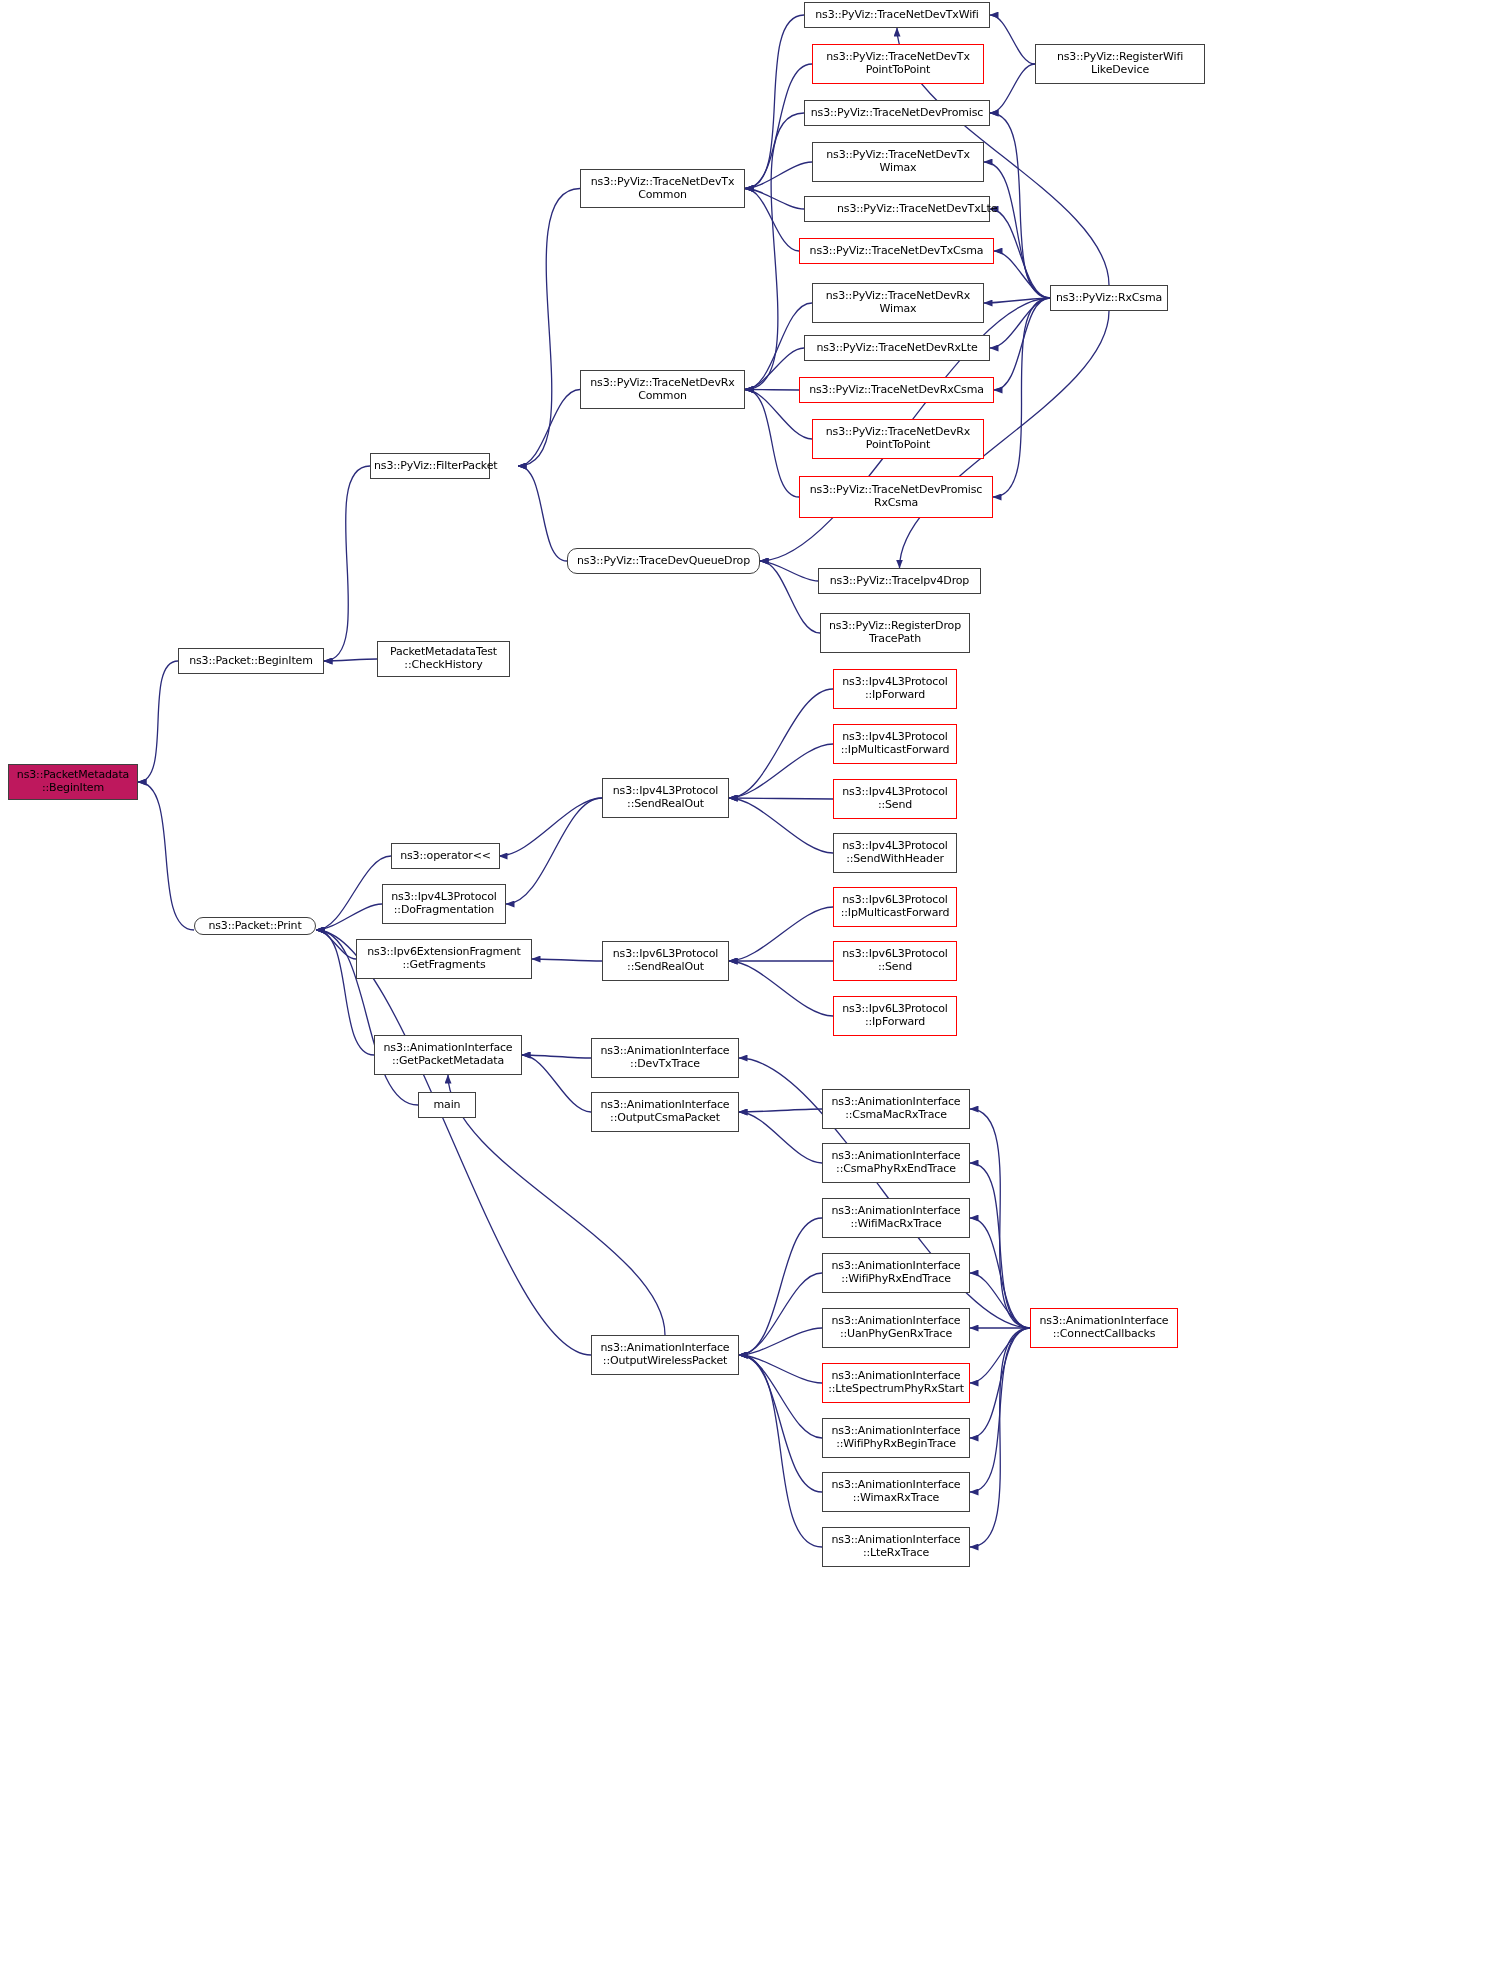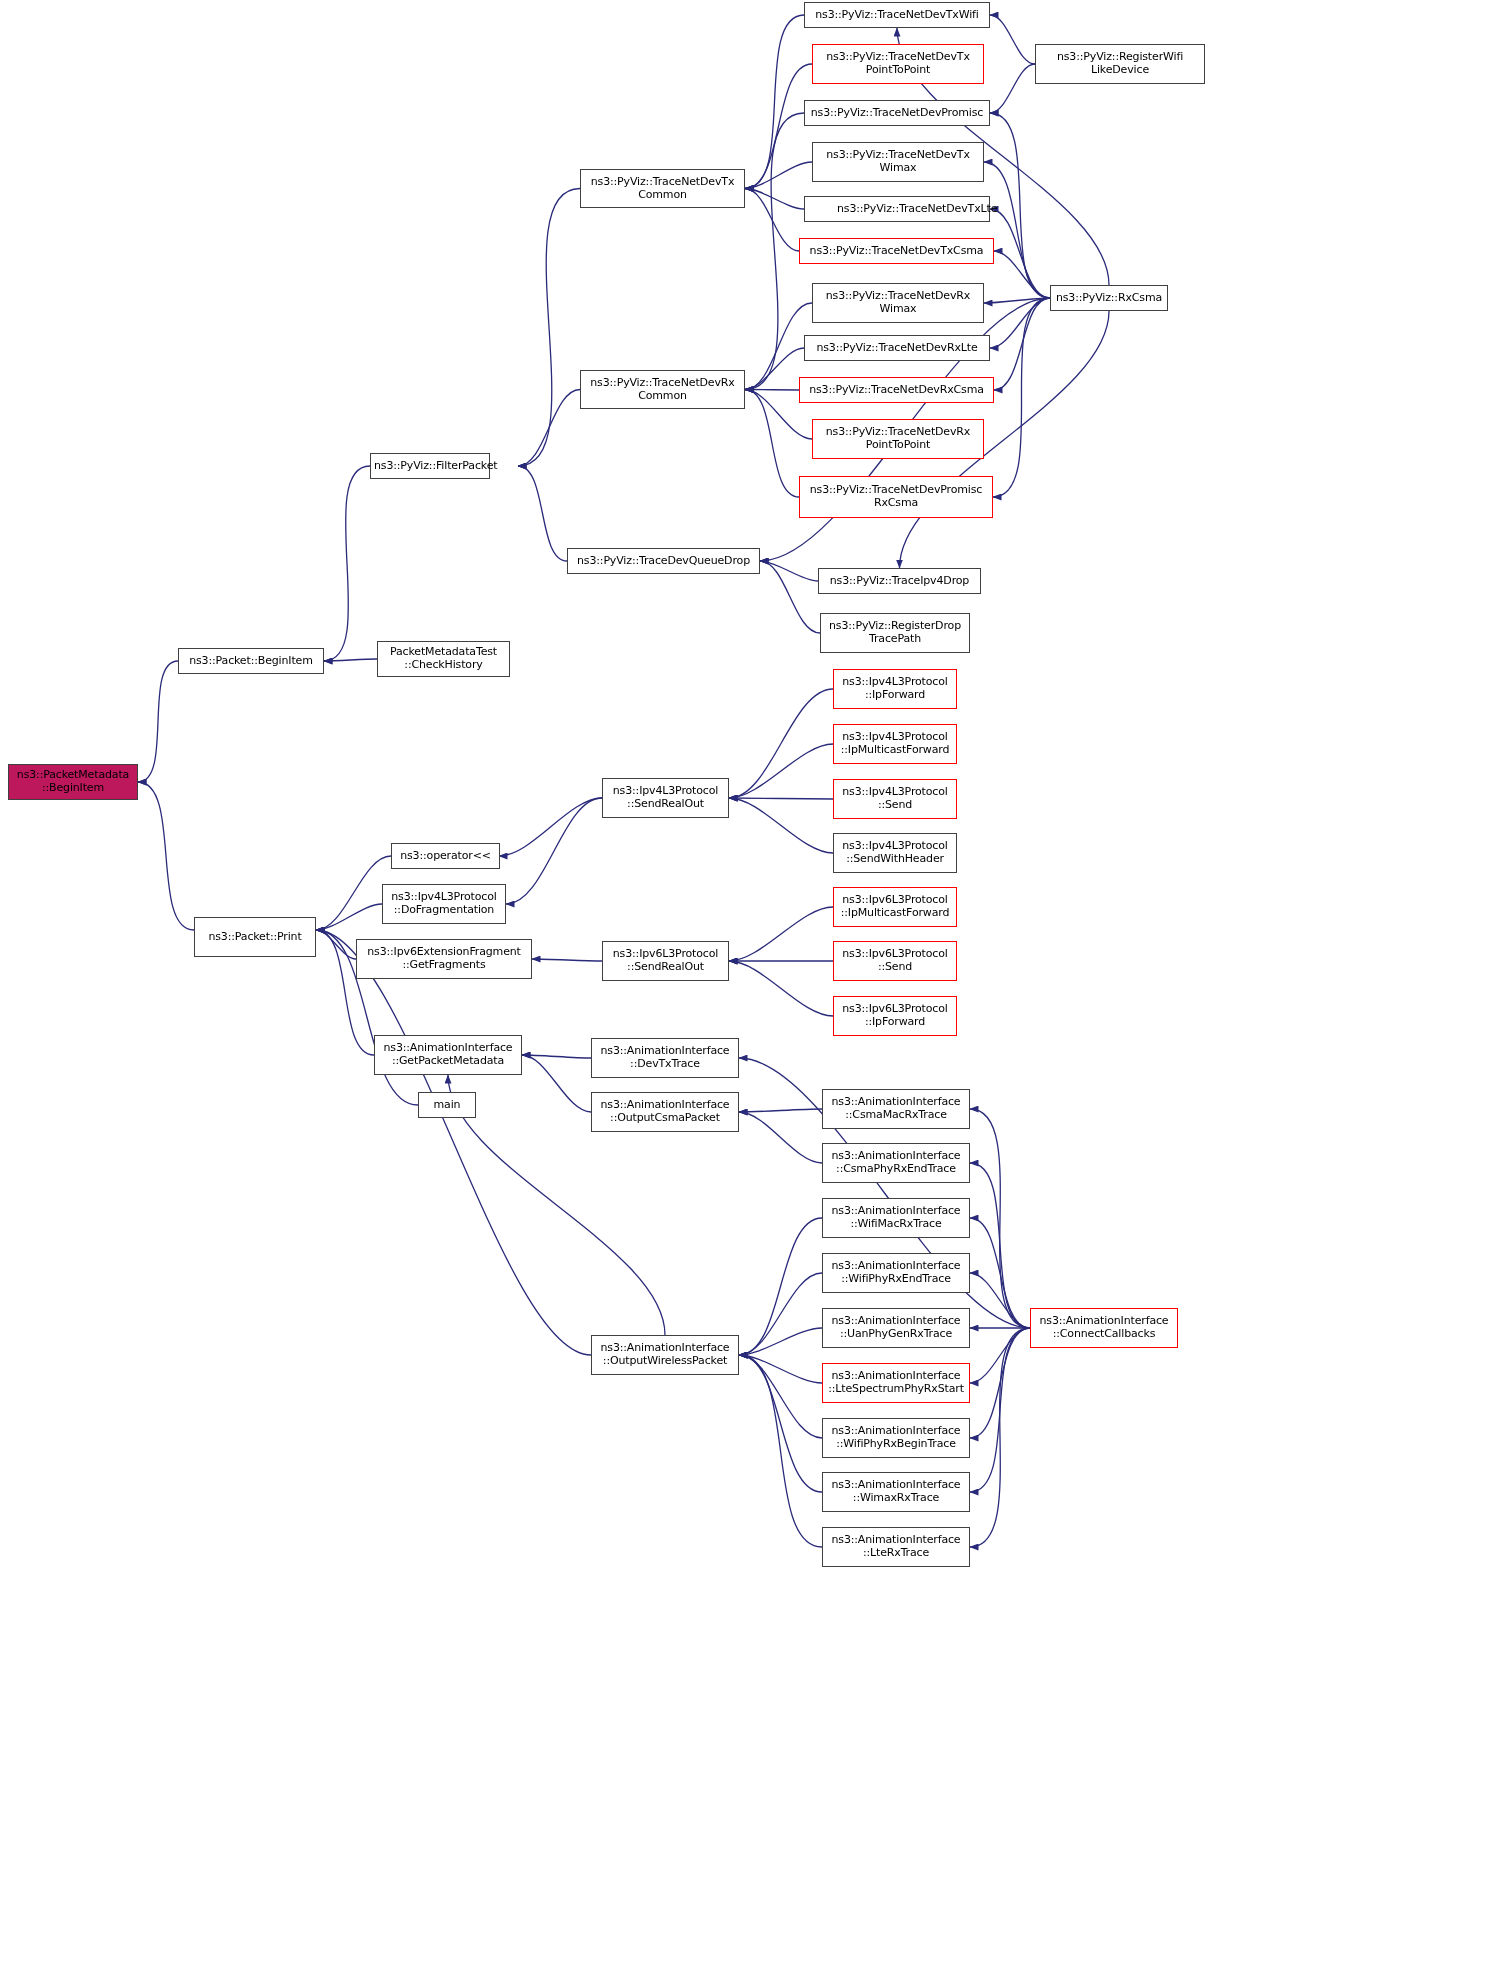--- a/index.html
+++ b/index.html
@@ -138,21 +138,21 @@
       <div class="node root" style="left: 8px; top: 764px; width: 130px; height: 36px;"><span>ns3::PacketMetadata
 ::BeginItem</span></div>
       <div class="node" style="left: 178px; top: 648px; width: 146px; height: 26px;"><span>ns3::Packet::BeginItem</span></div>
       <div class="node" style="left: 377px; top: 641px; width: 133px; height: 36px;"><span>PacketMetadataTest
 ::CheckHistory</span></div>
       <div class="node" style="left: 370px; top: 453px; width: 120px; height: 26px;"><span>ns3::PyViz::FilterPacket</span></div>
       <div class="node" style="left: 580px; top: 169px; width: 165px; height: 39px;"><span>ns3::PyViz::TraceNetDevTx
 Common</span></div>
       <div class="node" style="left: 580px; top: 370px; width: 165px; height: 39px;"><span>ns3::PyViz::TraceNetDevRx
 Common</span></div>
-      <div class="node" style="left: 567px; top: 548px; width: 193px; height: 26px;"><span>ns3::PyViz::TraceDevQueueDrop</span></div>
+      <div class="node" style="left: 567px; top: 548px; width: 193px; height: 26px; border-radius: 10px;"><span>ns3::PyViz::TraceDevQueueDrop</span></div>
       <div class="node" style="left: 804px; top: 2px; width: 186px; height: 26px;"><span>ns3::PyViz::TraceNetDevTxWifi</span></div>
       <div class="node red" style="left: 812px; top: 44px; width: 172px; height: 40px;"><span>ns3::PyViz::TraceNetDevTx
 PointToPoint</span></div>
       <div class="node" style="left: 804px; top: 100px; width: 186px; height: 26px;"><span>ns3::PyViz::TraceNetDevPromisc</span></div>
       <div class="node" style="left: 812px; top: 142px; width: 172px; height: 40px;"><span>ns3::PyViz::TraceNetDevTx
 Wimax</span></div>
       <div class="node" style="left: 804px; top: 196px; width: 186px; height: 26px; padding-left: 32px;"><span>ns3::PyViz::TraceNetDevTxLte</span></div>
       <div class="node red" style="left: 799px; top: 238px; width: 195px; height: 26px;"><span>ns3::PyViz::TraceNetDevTxCsma</span></div>
       <div class="node" style="left: 812px; top: 283px; width: 172px; height: 40px;"><span>ns3::PyViz::TraceNetDevRx
 Wimax</span></div>
@@ -161,21 +161,21 @@
       <div class="node red" style="left: 812px; top: 419px; width: 172px; height: 40px;"><span>ns3::PyViz::TraceNetDevRx
 PointToPoint</span></div>
       <div class="node red" style="left: 799px; top: 476px; width: 194px; height: 42px;"><span>ns3::PyViz::TraceNetDevPromisc
 RxCsma</span></div>
       <div class="node" style="left: 1050px; top: 285px; width: 118px; height: 26px;"><span>ns3::PyViz::RxCsma</span></div>
       <div class="node" style="left: 1035px; top: 44px; width: 170px; height: 40px;"><span>ns3::PyViz::RegisterWifi
 LikeDevice</span></div>
       <div class="node" style="left: 818px; top: 568px; width: 163px; height: 26px;"><span>ns3::PyViz::TraceIpv4Drop</span></div>
       <div class="node" style="left: 820px; top: 613px; width: 150px; height: 40px;"><span>ns3::PyViz::RegisterDrop
 TracePath</span></div>
-      <div class="node" style="left: 194px; top: 917px; width: 122px; height: 40px;"><span>ns3::Packet::Print</span></div>
+      <div class="node" style="left: 194px; top: 917px; width: 122px; height: 18px; border-radius: 12px;"><span>ns3::Packet::Print</span></div>
       <div class="node" style="left: 391px; top: 843px; width: 109px; height: 26px;"><span>ns3::operator&lt;&lt;</span></div>
       <div class="node" style="left: 382px; top: 884px; width: 124px; height: 40px;"><span>ns3::Ipv4L3Protocol
 ::DoFragmentation</span></div>
       <div class="node" style="left: 356px; top: 939px; width: 176px; height: 40px;"><span>ns3::Ipv6ExtensionFragment
 ::GetFragments</span></div>
       <div class="node" style="left: 374px; top: 1035px; width: 148px; height: 40px;"><span>ns3::AnimationInterface
 ::GetPacketMetadata</span></div>
       <div class="node" style="left: 418px; top: 1092px; width: 58px; height: 26px;"><span>main</span></div>
       <div class="node" style="left: 602px; top: 778px; width: 127px; height: 40px;"><span>ns3::Ipv4L3Protocol
 ::SendRealOut</span></div>

